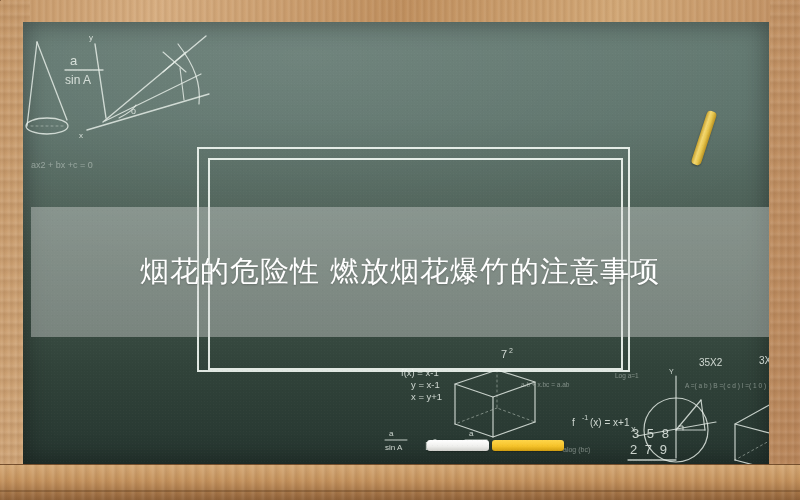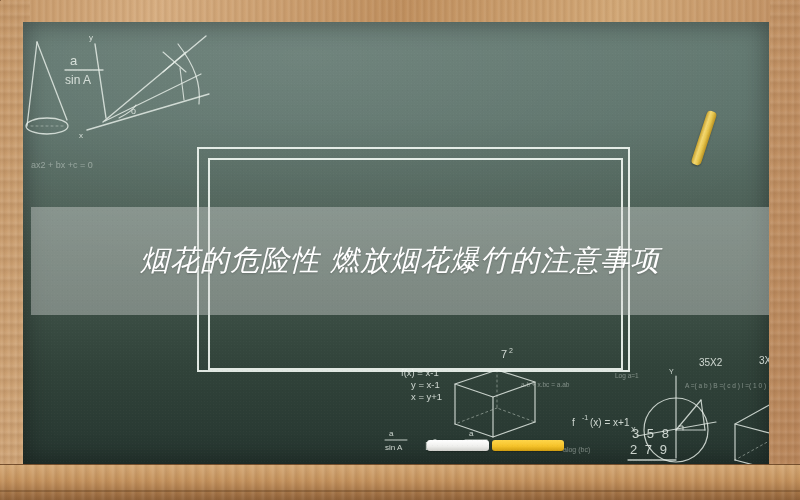--- a/index.html
+++ b/index.html
@@ -89,26 +89,25 @@
     position: absolute;
     border: 2px solid rgba(240,246,241,0.92);
   }
   .rect-outer { left: 174px; top: 125px; width: 433px; height: 225px; }
   .rect-inner { left: 185px; top: 136px; width: 415px; height: 212px; border-width: 2px; }
 
   
   .band {
     position: absolute;
     left: 8px; right: 0;
-    top: 185px; height: 108px;
+    top: 185px; height: 130px;
     background: rgba(214,218,214,0.42);
     display: flex;
     align-items: center;
     justify-content: center;
-    font-style: italic;
   }
   .title {
     color: #ffffff;
     font-size: 29px;
     letter-spacing: 1px;
     white-space: nowrap;
     font-family: "DejaVu Sans", "Liberation Sans", sans-serif;
     text-shadow: 0 1px 2px rgba(0,0,0,0.22);
   }
 

